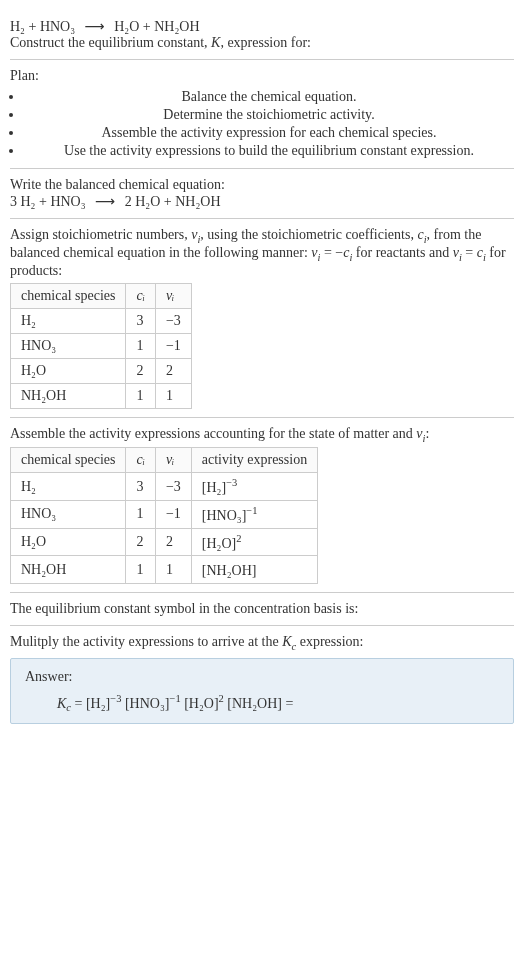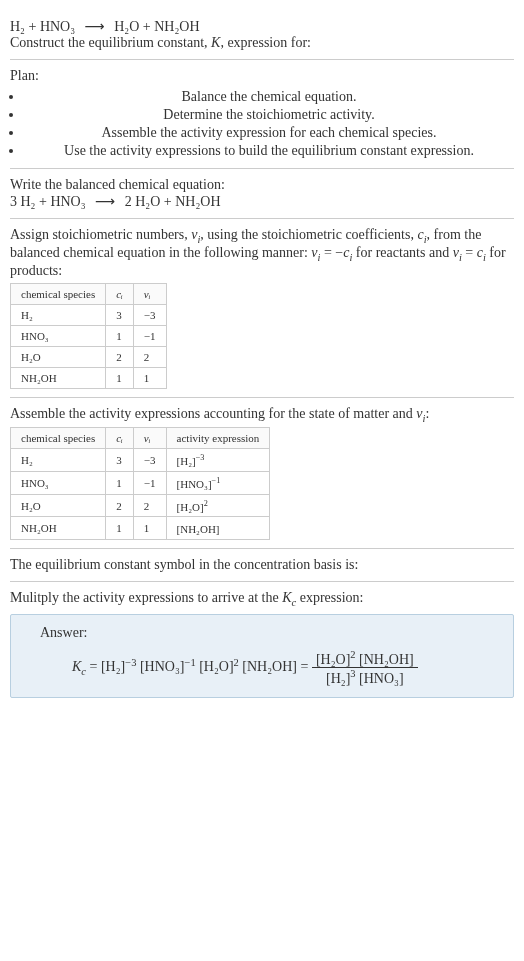--- a/index.html
+++ b/index.html
@@ -21,36 +21,36 @@
 .italic { font-style: italic; }
 sub { font-size: 0.75em; vertical-align: sub; }
 sup { font-size: 0.75em; vertical-align: super; }
 .arrow {
   display: inline-block;
   padding: 0 6px;
 }
 table {
   border-collapse: collapse;
   margin-top: 4px;
-  font-size: 11px;
+  font-size: 14px;
 }
 th, td {
   border: 1px solid #ccc;
   padding: 4px 10px;
   text-align: left;
 }
 th {
   font-weight: normal;
   background: #fafafa;
 }
 .answer-box {
   background: #e8f0f7;
   border: 1px solid #b8cfe0;
   border-radius: 2px;
-  padding: 10px 29px;
+  padding: 10px 14px;
   margin-top: 6px;
 }
 .frac {
   display: inline-block;
   vertical-align: middle;
   text-align: center;
 }
 .frac .num {
   display: block;
   border-bottom: 1px solid #333;
@@ -189,25 +189,16 @@
 <div class="section" style="border-bottom:none;">
   <div>
     <span>Mulitply the activity expressions to arrive at the </span><span class="italic">K</span><sub class="italic">c</sub><span> expression:</span>
   </div>
   <div class="answer-box">
     <div>Answer:</div>
     <div class="eqline">
       <span class="italic">K</span><sub class="italic">c</sub><span> = </span><span>[H₂]</span><sup>−3</sup>
       <span>[HNO₃]</span><sup>−1</sup>
       <span>[H₂O]</span><sup>2</sup>
-      <span>[NH₂OH]</span><span> = </span><span class="frac">
-        <span class="num">
-          <span>[H₂O]</span><sup>2</sup>
-          <span>[NH₂OH]</span>
-        </span>
-        <span class="den">
-          <span>[H₂]</span><sup>3</sup>
-          <span>[HNO₃]</span>
-        </span>
-      </span>
+      <span>[NH₂OH]</span><span> = </span>
     </div>
   </div>
 </div>
 
 </body></html>

